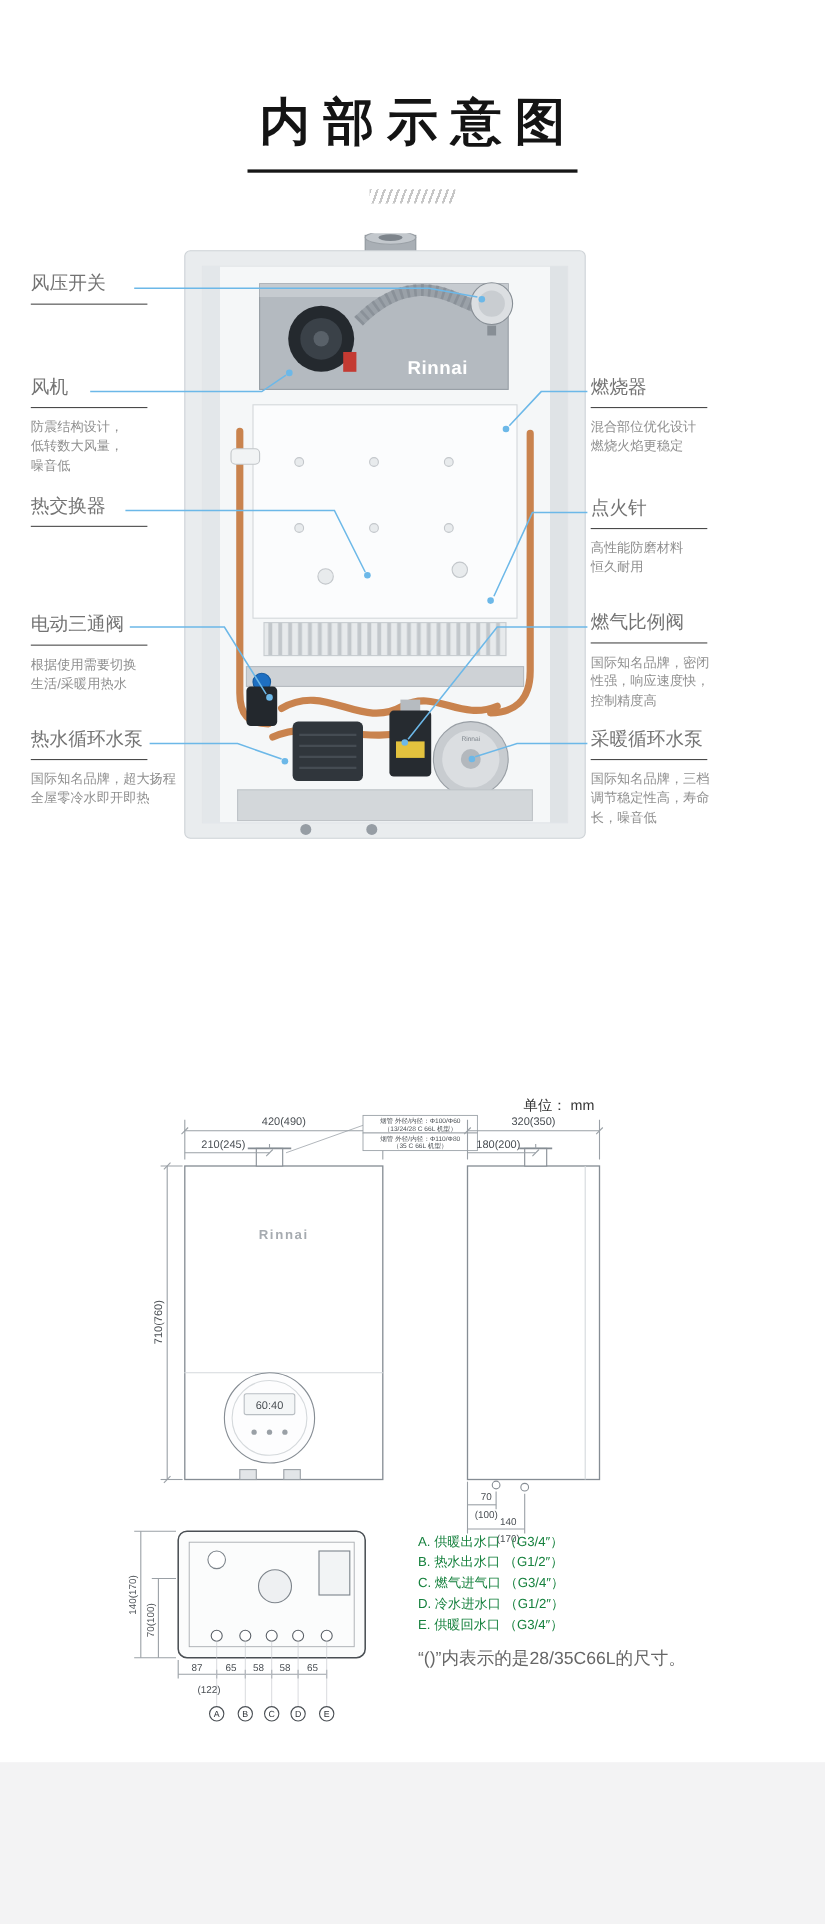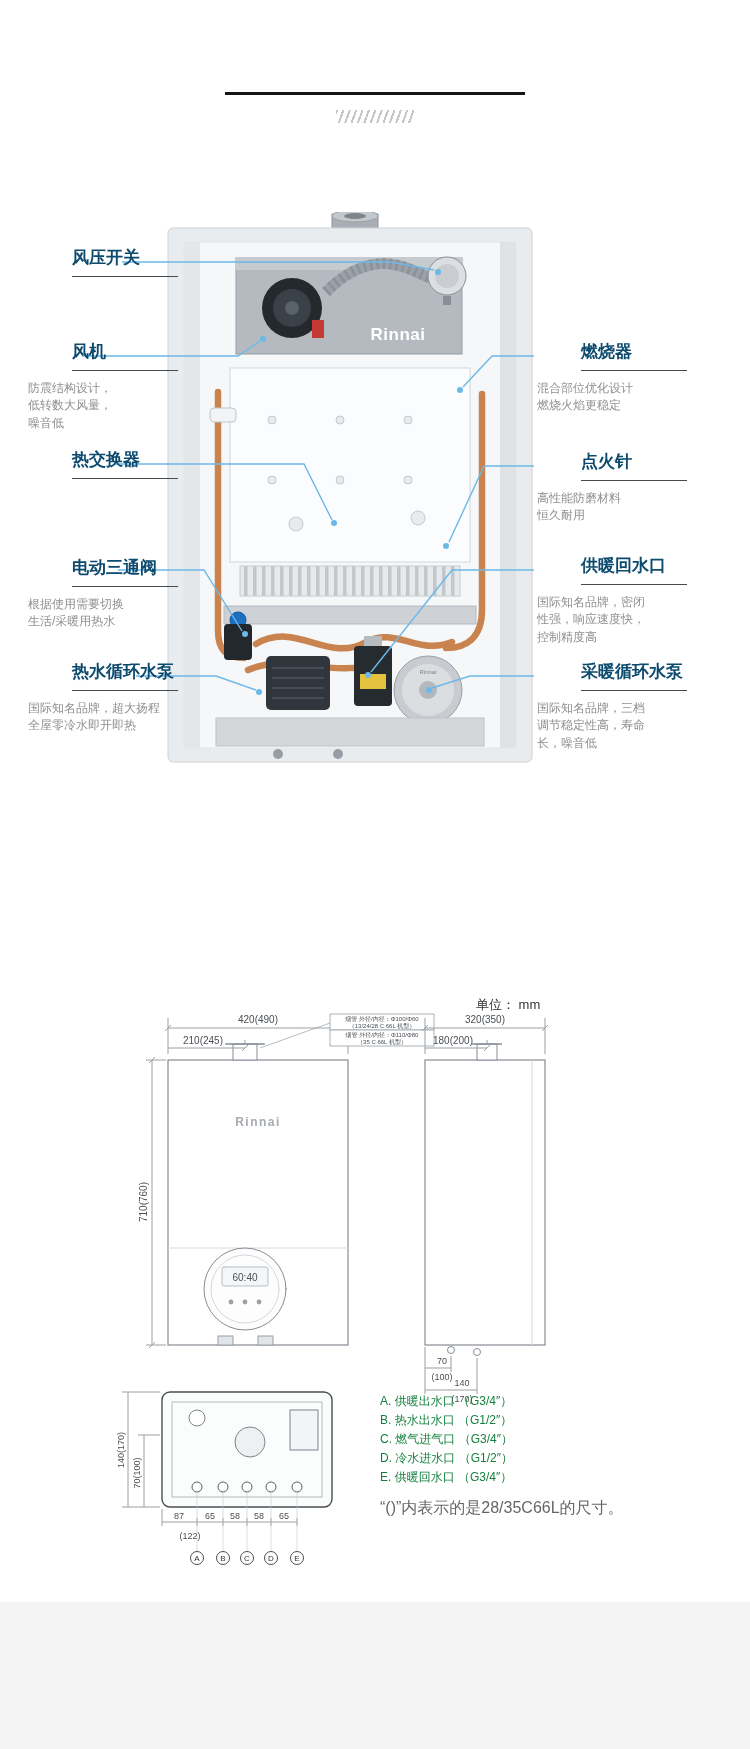--- a/index.html
+++ b/index.html
@@ -9,40 +9,41 @@
 
   
   .sec-head{position:absolute;left:0;width:750px;text-align:center;}
   .sec-title{margin:0;font-size:46px;font-weight:700;color:#141414;letter-spacing:12px;text-indent:12px;}
   .title-rule{height:3px;background:#161616;margin:12px auto 0;}
   .title-hatch{height:13px;margin:15px auto 0;width:78px;
     background:repeating-linear-gradient(110deg,#c6c6c6 0 2px,transparent 2px 6px);}
 
   
   .callout{position:absolute;width:168px;}
-  .callout .label{display:inline-block;font-size:17px;font-weight:700;color:#0c4a6e;
-    padding-bottom:7px;border-bottom:1.5px solid #4a4a4a;min-width:106px;margin-left:44px;}
+  .callout .label{display:inline-block;font-size:17px;font-weight:400;color:#737373;
+    padding-bottom:7px;border-bottom:1.5px solid #4a4a4a;min-width:106px;}
   .callout .desc{margin-top:9px;font-size:12px;color:#8f8f8f;line-height:1.45;white-space:pre-line;}
 
   
   .legend{position:absolute;left:380px;top:1392px;font-size:12px;line-height:19px;color:#15803d;}
   .footnote{position:absolute;left:380px;top:1498px;font-size:16px;color:#666;}
   .unit-note{position:absolute;left:476px;top:996px;font-size:13px;color:#333;}
 
   .footer-band{position:absolute;left:0;top:1602px;width:750px;height:147px;background:#f3f3f4;}
 
   svg{display:block;}
   svg text{font-family:"Liberation Sans","DejaVu Sans",sans-serif;}
 </style>
 </head>
 <body>
 
 <div class="page">
 
   <div class="sec-head" style="top:80px;">
+    <h1 class="sec-title">内部示意图</h1>
     <div class="title-rule" style="width:300px;"></div>
     <div class="title-hatch"></div>
   </div>
 
   <svg class="abs" style="left:160px;top:212px;" width="380" height="560" viewBox="0 0 380 560">
     <defs>
       <pattern id="slots" width="9" height="30" patternUnits="userSpaceOnUse">
         <rect width="9" height="30" fill="#e7eaec"></rect>
         <rect x="3" width="3.5" height="30" fill="#c2c7cb"></rect>
       </pattern>
@@ -191,21 +192,21 @@
     <div class="label">燃烧器</div>
     <div class="desc">混合部位优化设计
 燃烧火焰更稳定</div>
   </div>
   <div class="callout" style="left:537px;top:450px;">
     <div class="label">点火针</div>
     <div class="desc">高性能防磨材料
 恒久耐用</div>
   </div>
   <div class="callout" style="left:537px;top:554px;">
-    <div class="label">供暖回水口</div>
+    <div class="label">燃气比例阀</div>
     <div class="desc">国际知名品牌，密闭
 性强，响应速度快，
 控制精度高</div>
   </div>
   <div class="callout" style="left:537px;top:660px;">
     <div class="label">采暖循环水泵</div>
     <div class="desc">国际知名品牌，三档
 调节稳定性高，寿命
 长，噪音低</div>
   </div>

